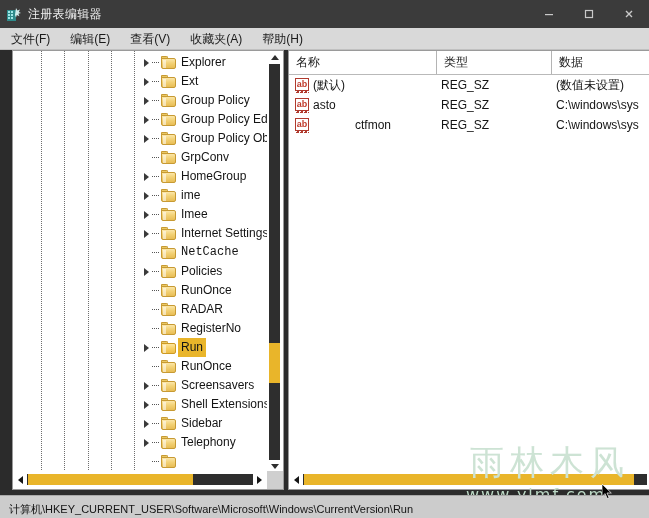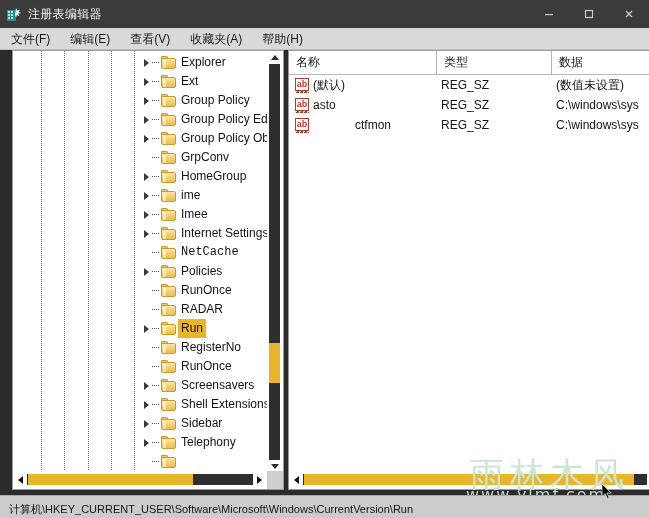--- a/index.html
+++ b/index.html
@@ -361,21 +361,20 @@
     pointer-events: none;
     user-select: none;
   }
   .wm-cn {
     left: 470px; top: 440px;
     font-size: 34px;
     color: #cde3d4;
     letter-spacing: 6px;
     white-space: nowrap;
     font-family: "DejaVu Sans", sans-serif;
-    margin-top: 12px;
   }
   .wm-url {
     left: 466px; top: 485px;
     font-size: 16px;
     color: #bcd9c6;
     letter-spacing: 2px;
     white-space: nowrap;
     font-family: "DejaVu Sans", sans-serif;
   }
 
@@ -594,40 +593,40 @@
             </div>
             <div class="tnode">
               <span class="dash" style="left: 139px; width: 8px;"></span>
               <span class="folder" style="left: 148px;">
                 <span class="ftab"></span>
                 <span class="fbody"></span>
                 <span class="fshine"></span>
               </span>
               <span class="tlabel" style="left: 168px;">RADAR</span>
             </div>
+            <div class="tnode">
+              <span class="dash" style="left: 139px; width: 8px;"></span>
+              <span class="folder" style="left: 148px;">
+                <span class="ftab"></span>
+                <span class="fbody"></span>
+                <span class="fshine"></span>
+              </span>
+              <span class="tlabel" style="left: 168px;">RegisterNo</span>
+            </div>
             <div class="tnode sel">
               <span class="twist" style="left: 128px;">
                 <i></i>
               </span>
               <span class="dash" style="left: 139px; width: 8px;"></span>
               <span class="folder" style="left: 148px;">
                 <span class="ftab"></span>
                 <span class="fbody"></span>
                 <span class="fshine"></span>
               </span>
               <span class="tlabel" style="left: 168px;">Run</span>
-            </div>
-            <div class="tnode">
-              <span class="dash" style="left: 139px; width: 8px;"></span>
-              <span class="folder" style="left: 148px;">
-                <span class="ftab"></span>
-                <span class="fbody"></span>
-                <span class="fshine"></span>
-              </span>
-              <span class="tlabel" style="left: 168px;">RegisterNo</span>
             </div>
             <div class="tnode">
               <span class="dash" style="left: 139px; width: 8px;"></span>
               <span class="folder" style="left: 148px;">
                 <span class="ftab"></span>
                 <span class="fbody"></span>
                 <span class="fshine"></span>
               </span>
               <span class="tlabel" style="left: 168px;">RunOnce</span>
             </div>

